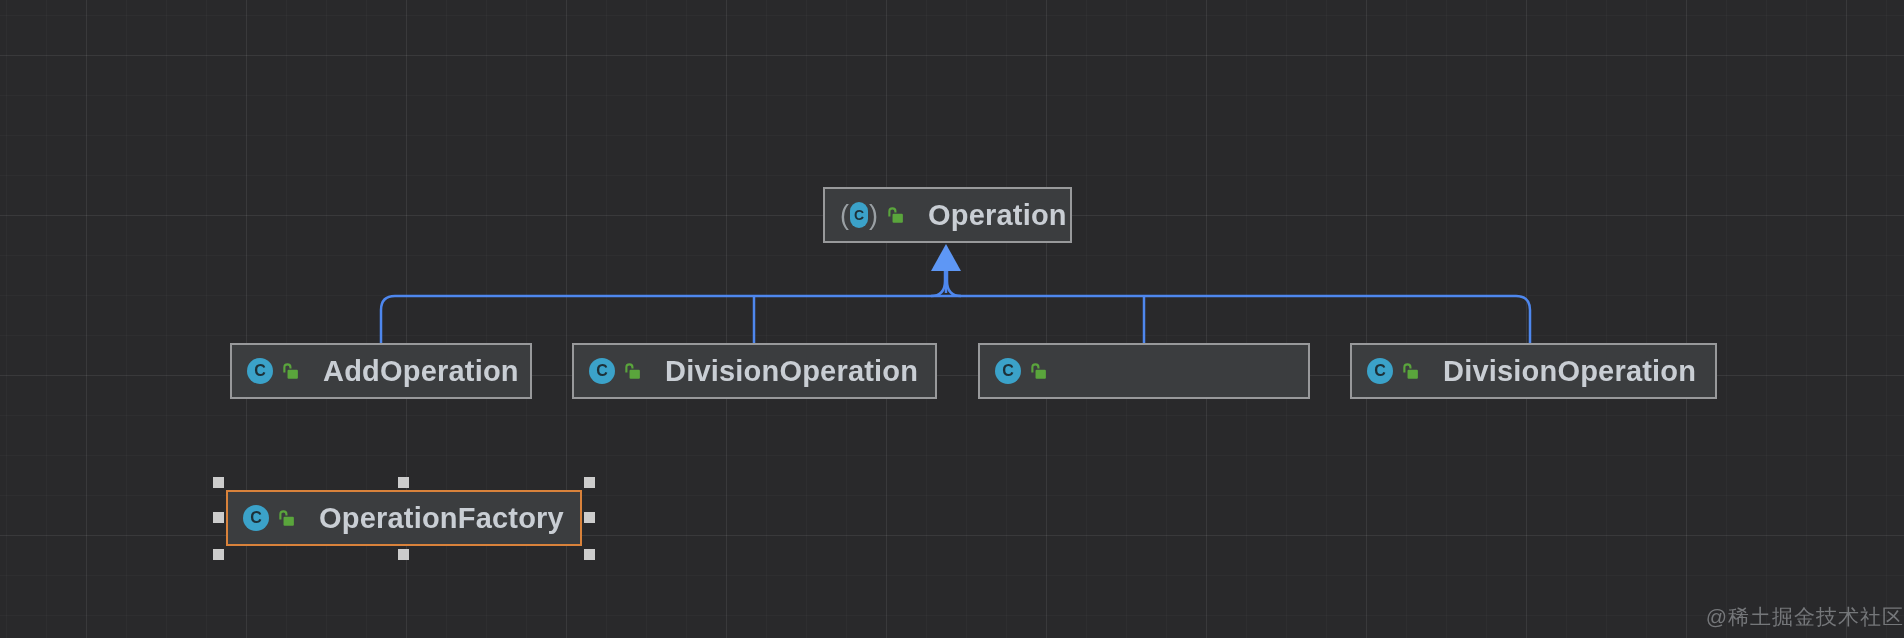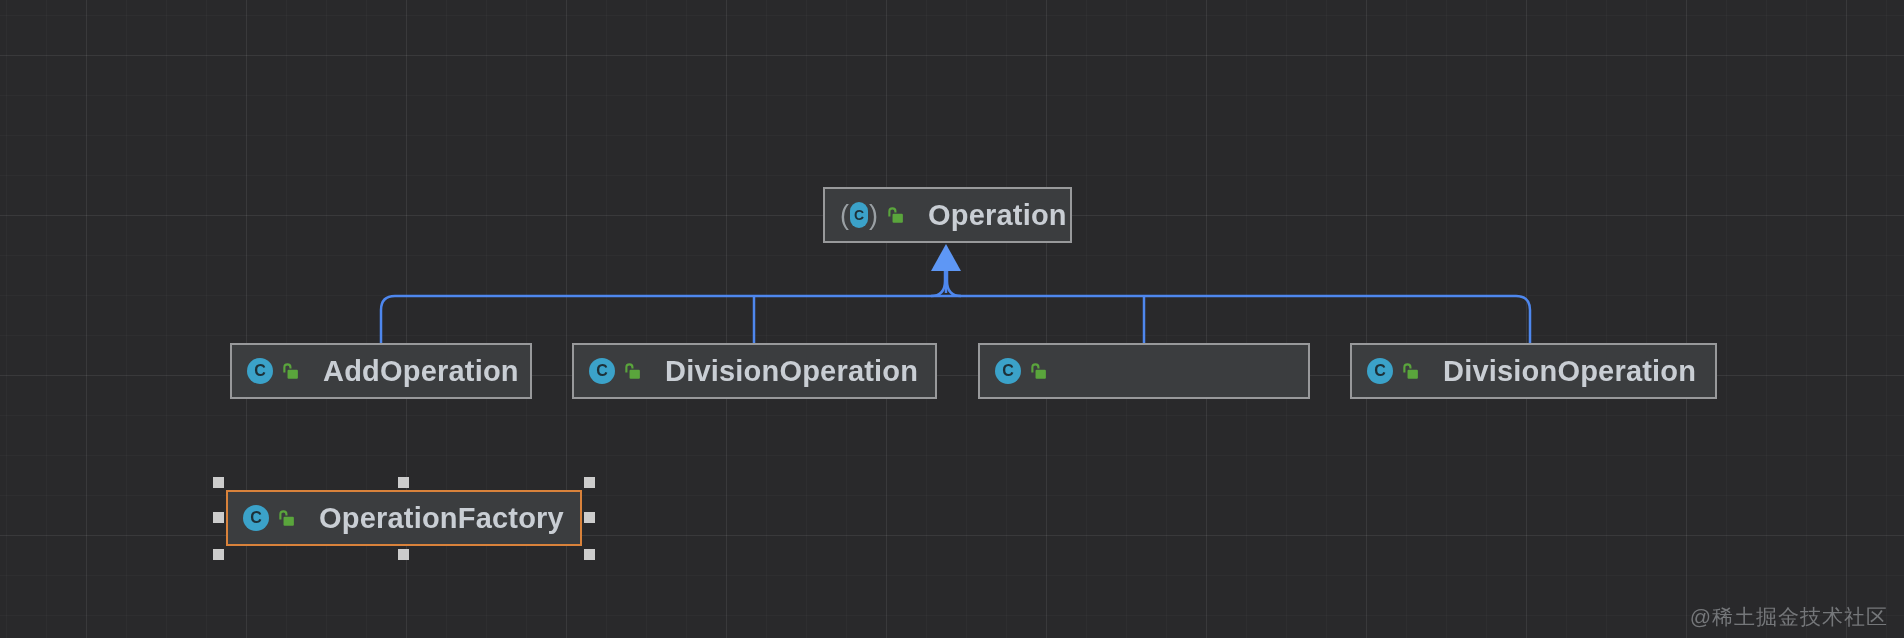--- a/index.html
+++ b/index.html
@@ -47,21 +47,21 @@
     width:18px; height:26px; border-radius:9px; background:#3ba2c9;
     display:flex; align-items:center; justify-content:center; margin:0 1px;
   }
   .icon-abstract .pill .cletter { font-size:14px; }
   svg.lock { flex:none; width:18px; height:18px; margin-left:8px; }
 
   .handle {
     position:absolute; width:11px; height:11px; background:#cccccc;
   }
   .watermark {
-    position:absolute; right:16px; bottom:7px;
+    position:absolute; right:0; bottom:7px;
     font-size:21px; color:#75777a; letter-spacing:1px;
   }
 </style>
 </head>
 <body>
 
 <div class="canvas">
 
   <svg class="edges" width="1904" height="638">
     <path class="edge" d="M381,343 V310 Q381,296 395,296 H1516 Q1530,296 1530,310 V343"></path>

